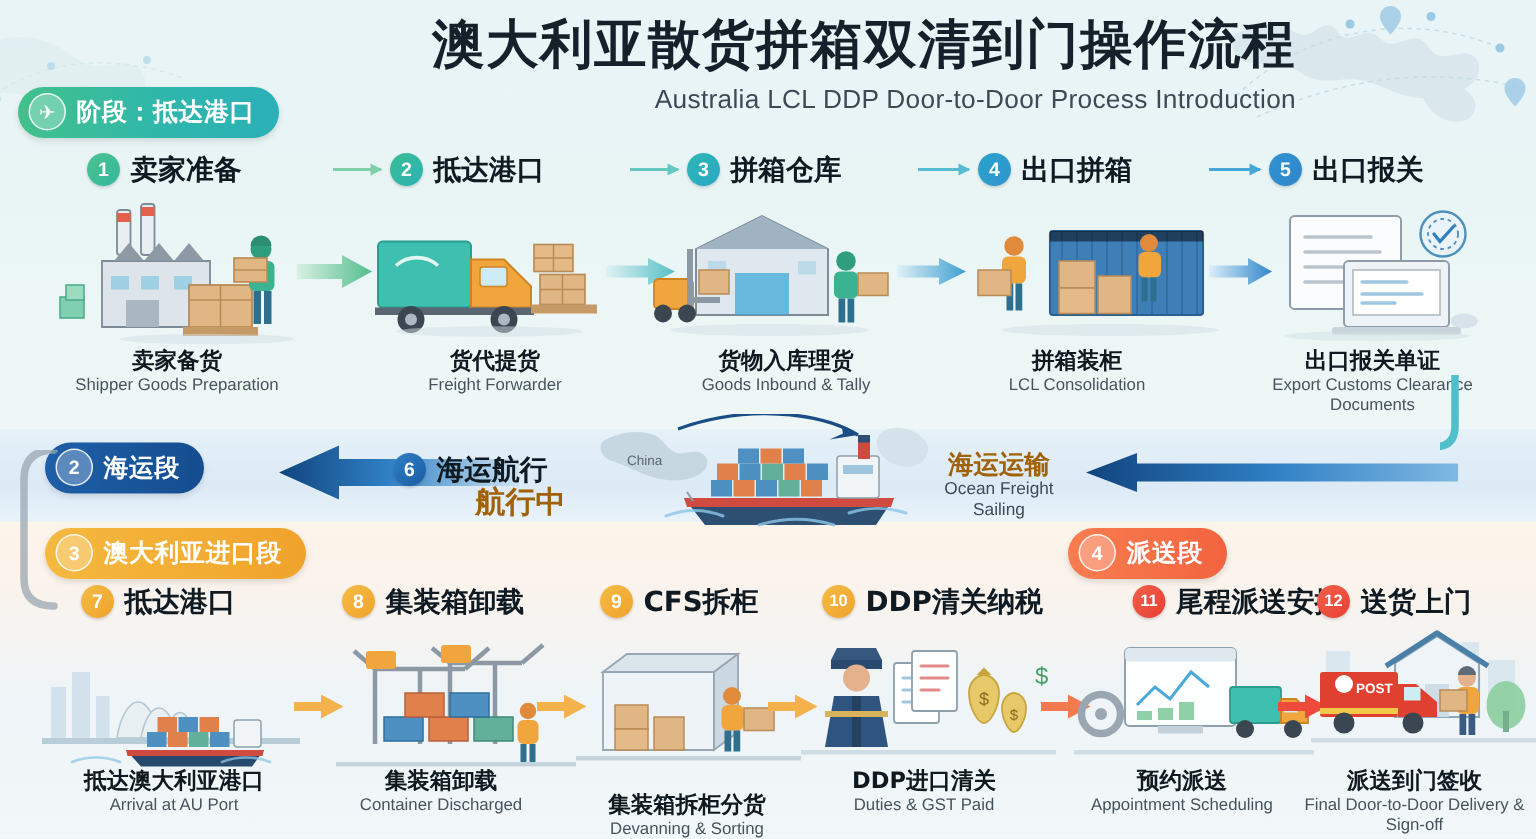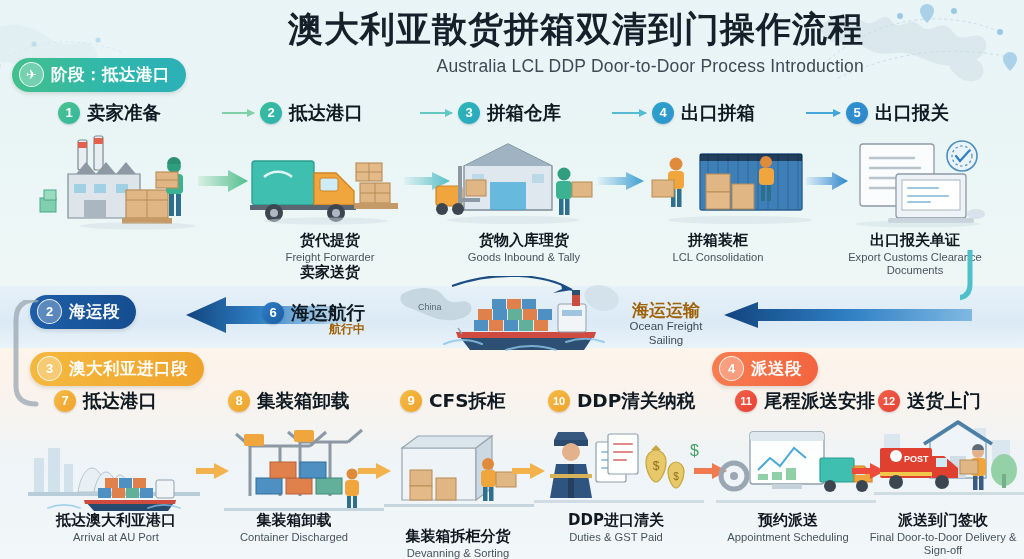--- a/index.html
+++ b/index.html
@@ -327,24 +327,27 @@
       <g>
           <circle cx="120" cy="26" r="15" fill="#e9f3f9" stroke="#4e8fbe" stroke-width="1.6"></circle>
          <circle cx="120" cy="26" r="10" fill="none" stroke="#4e8fbe" stroke-width="1.2" stroke-dasharray="2.5 2.5"></circle>
          <path d="M114 26l4 5 9-10" stroke="#2f7fc4" stroke-width="2.2" fill="none" stroke-linecap="round"></path>
         </g>
       <ellipse cx="134" cy="84" rx="9" ry="5" fill="#d7e2ea"></ellipse>
       <ellipse cx="76" cy="94" rx="62" ry="3.5" fill="#cfdde3" opacity=".45"></ellipse>
     </svg>
   </div>
 
+  <div class="cap" style="left:18px;top:232px;width:200px;">
+    <div class="cap-cn">卖家备货</div>
+    <div class="cap-en">Shipper Goods Preparation</div>
+  </div>
   <div class="cap" style="left:232px;top:232px;width:196px;">
     <div class="cap-cn">货代提货</div>
     <div class="cap-en">Freight Forwarder</div>
-    <div class="cap-cn" style="margin-top:0px;">卖家送货</div>
   </div>
   <div class="cap" style="left:426px;top:232px;width:196px;">
     <div class="cap-cn">货物入库理货</div>
     <div class="cap-en">Goods Inbound &amp; Tally</div>
   </div>
   <div class="cap" style="left:620px;top:232px;width:196px;">
     <div class="cap-cn">拼箱装柜</div>
     <div class="cap-en">LCL Consolidation</div>
   </div>
   <div class="cap" style="left:820px;top:232px;width:190px;text-align:center;">
@@ -371,21 +374,21 @@
       </defs>
   </svg>
 
   <div class="step-head" style="left:262px;top:300px;">
     <div class="step-num" style="background:linear-gradient(135deg,#2f7fc4,#1a5ca4);">6</div>
     <div>
       <div class="step-title">海运航行</div>
     </div>
   </div>
   <div class="mid-label" style="left:292px;top:322px;width:110px;">
-    <div class="mid-cn" style="font-size:12px;">航行中</div>
+    <div class="mid-cn" style="font-size:20px;">航行中</div>
   </div>
 
   <div class="ill" style="left:396px;top:276px;">
     <svg width="230" height="82" viewBox="0 0 230 82">
       <g fill="#c2d2dd" opacity=".85">
         <path d="M6 18c10-6 24-8 34-4 7 3 9 11 16 12 6 1 12-3 17 1 4 3 3 9-1 12-8 6-20 6-30 4-11-3-21-9-31-12-5-2-9-8-5-13z"></path>
       </g>
       <text x="22" y="34" font-size="9" fill="#5a6670" font-family="Liberation Sans, sans-serif">China</text>
       <g fill="#cfdee8" opacity=".75">
           <path d="M196 10c10-3 22 2 26 10 3 7-3 14-11 15-10 1-20-5-22-13-2-6 2-10 7-12z"></path>
@@ -451,21 +454,21 @@
     <div class="step-title">集装箱卸载</div>
   </div>
   <div class="step-head" style="left:400px;top:388px;">
     <div class="step-num" style="background:linear-gradient(135deg,#f5bb45,#efa32b);">9</div>
     <div class="step-title">CFS拆柜</div>
   </div>
   <div class="step-head" style="left:548px;top:388px;">
     <div class="step-num" style="background:linear-gradient(135deg,#f5bb45,#efa32b);font-size:11px;">10</div>
     <div class="step-title">DDP清关纳税</div>
   </div>
-  <div class="step-head" style="left:712px;top:388px;padding-left:23px;">
+  <div class="step-head" style="left:732px;top:388px;padding-left:23px;">
     <div class="step-num" style="background:linear-gradient(135deg,#f2614a,#e83f33);font-size:11px;">11</div>
     <div class="step-title">尾程派送安排</div>
   </div>
   <div class="step-head" style="left:878px;top:388px;">
     <div class="step-num" style="background:linear-gradient(135deg,#f2614a,#e83f33);font-size:11px;">12</div>
     <div class="step-title">送货上门</div>
   </div>
 
   <div class="ill" style="left:28px;top:418px;">
     <svg width="172" height="96" viewBox="0 0 172 96">

